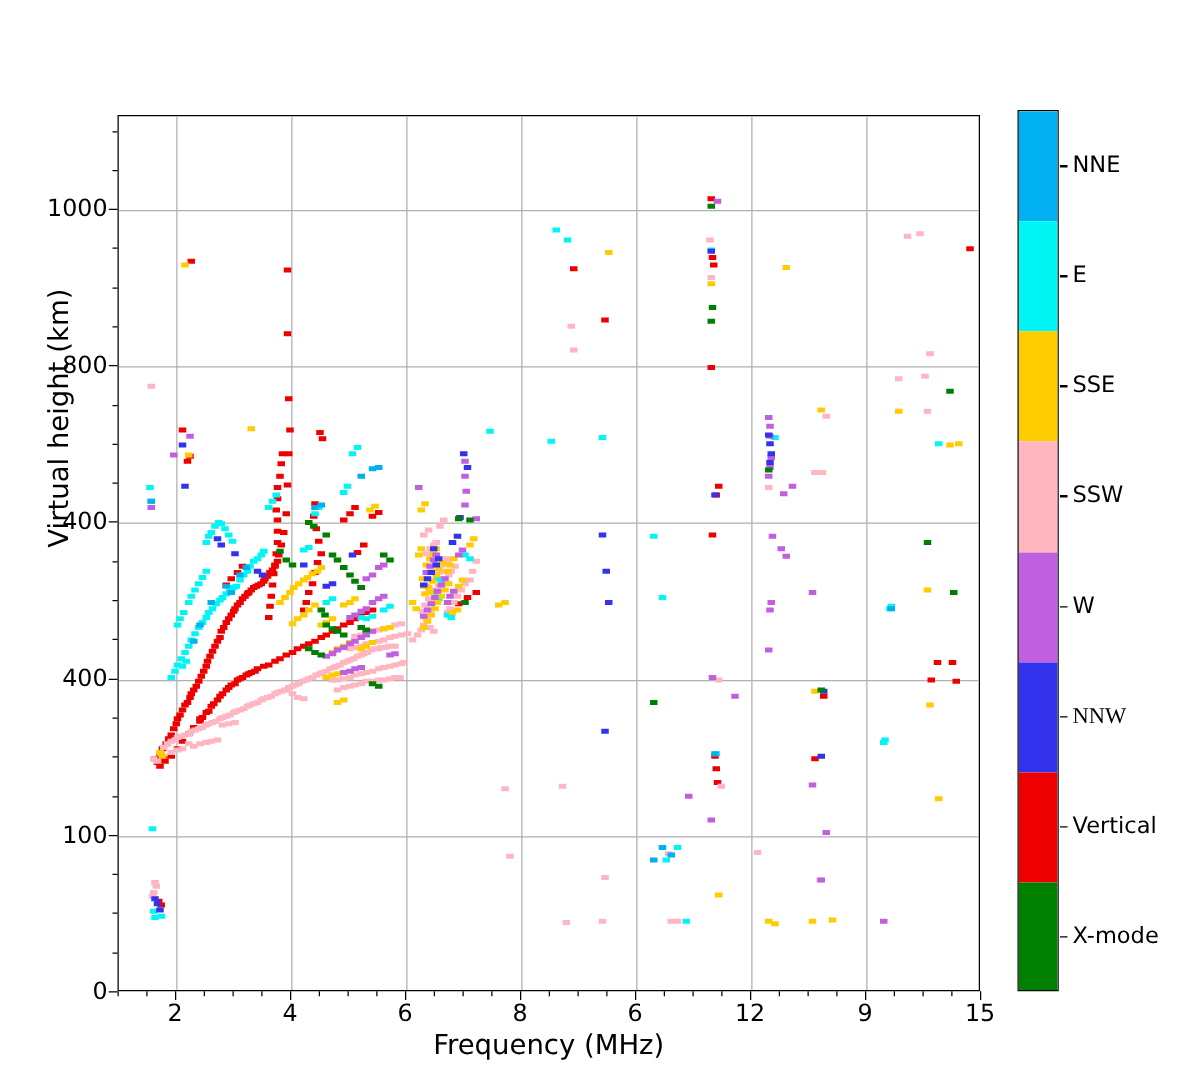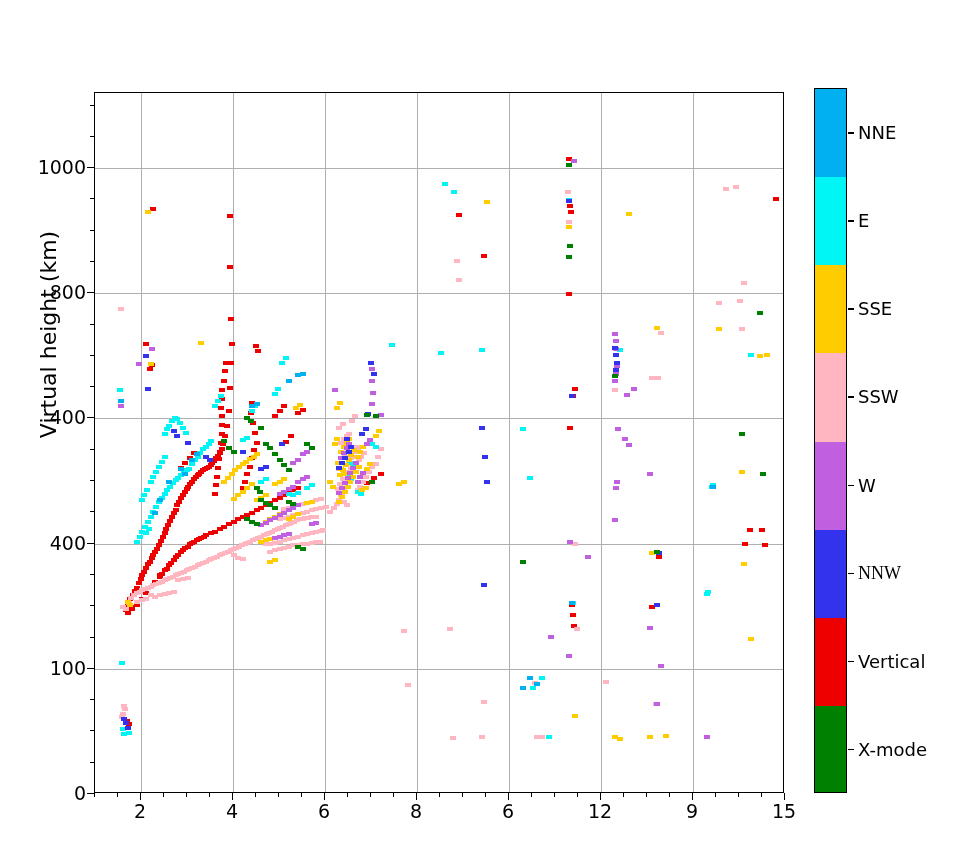--- a/index.html
+++ b/index.html
@@ -990,20 +990,21 @@
       <div class="xticklabel" style="left: 692px;">9</div>
       <div class="xticklabel" style="left: 784px;">15</div>
       <div class="yticklabel" style="top: 793px;">0</div>
       <div class="yticklabel" style="top: 667.821px;">100</div>
       <div class="yticklabel" style="top: 542.643px;">400</div>
       <div class="yticklabel" style="top: 417.464px;">400</div>
       <div class="yticklabel" style="top: 292.286px;">800</div>
       <div class="yticklabel" style="top: 167.107px;">1000</div>
     </div>
 
+  <div id="xlabel">Frequency (MHz)</div>
   <div id="ylabel">Virtual height (km)</div>
 
   <div id="colorbar">
       <div class="cb-seg" style="top: 0px; height: 88.125px; background: rgb(0, 176, 240);"></div>
       <div class="cb-seg" style="top: 88.125px; height: 88.125px; background: rgb(0, 245, 245);"></div>
       <div class="cb-seg" style="top: 176.25px; height: 88.125px; background: rgb(255, 204, 0);"></div>
       <div class="cb-seg" style="top: 264.375px; height: 88.125px; background: rgb(255, 182, 193);"></div>
       <div class="cb-seg" style="top: 352.5px; height: 88.125px; background: rgb(192, 96, 224);"></div>
       <div class="cb-seg" style="top: 440.625px; height: 88.125px; background: rgb(51, 51, 238);"></div>
       <div class="cb-seg" style="top: 528.75px; height: 88.125px; background: rgb(238, 0, 0);"></div>

